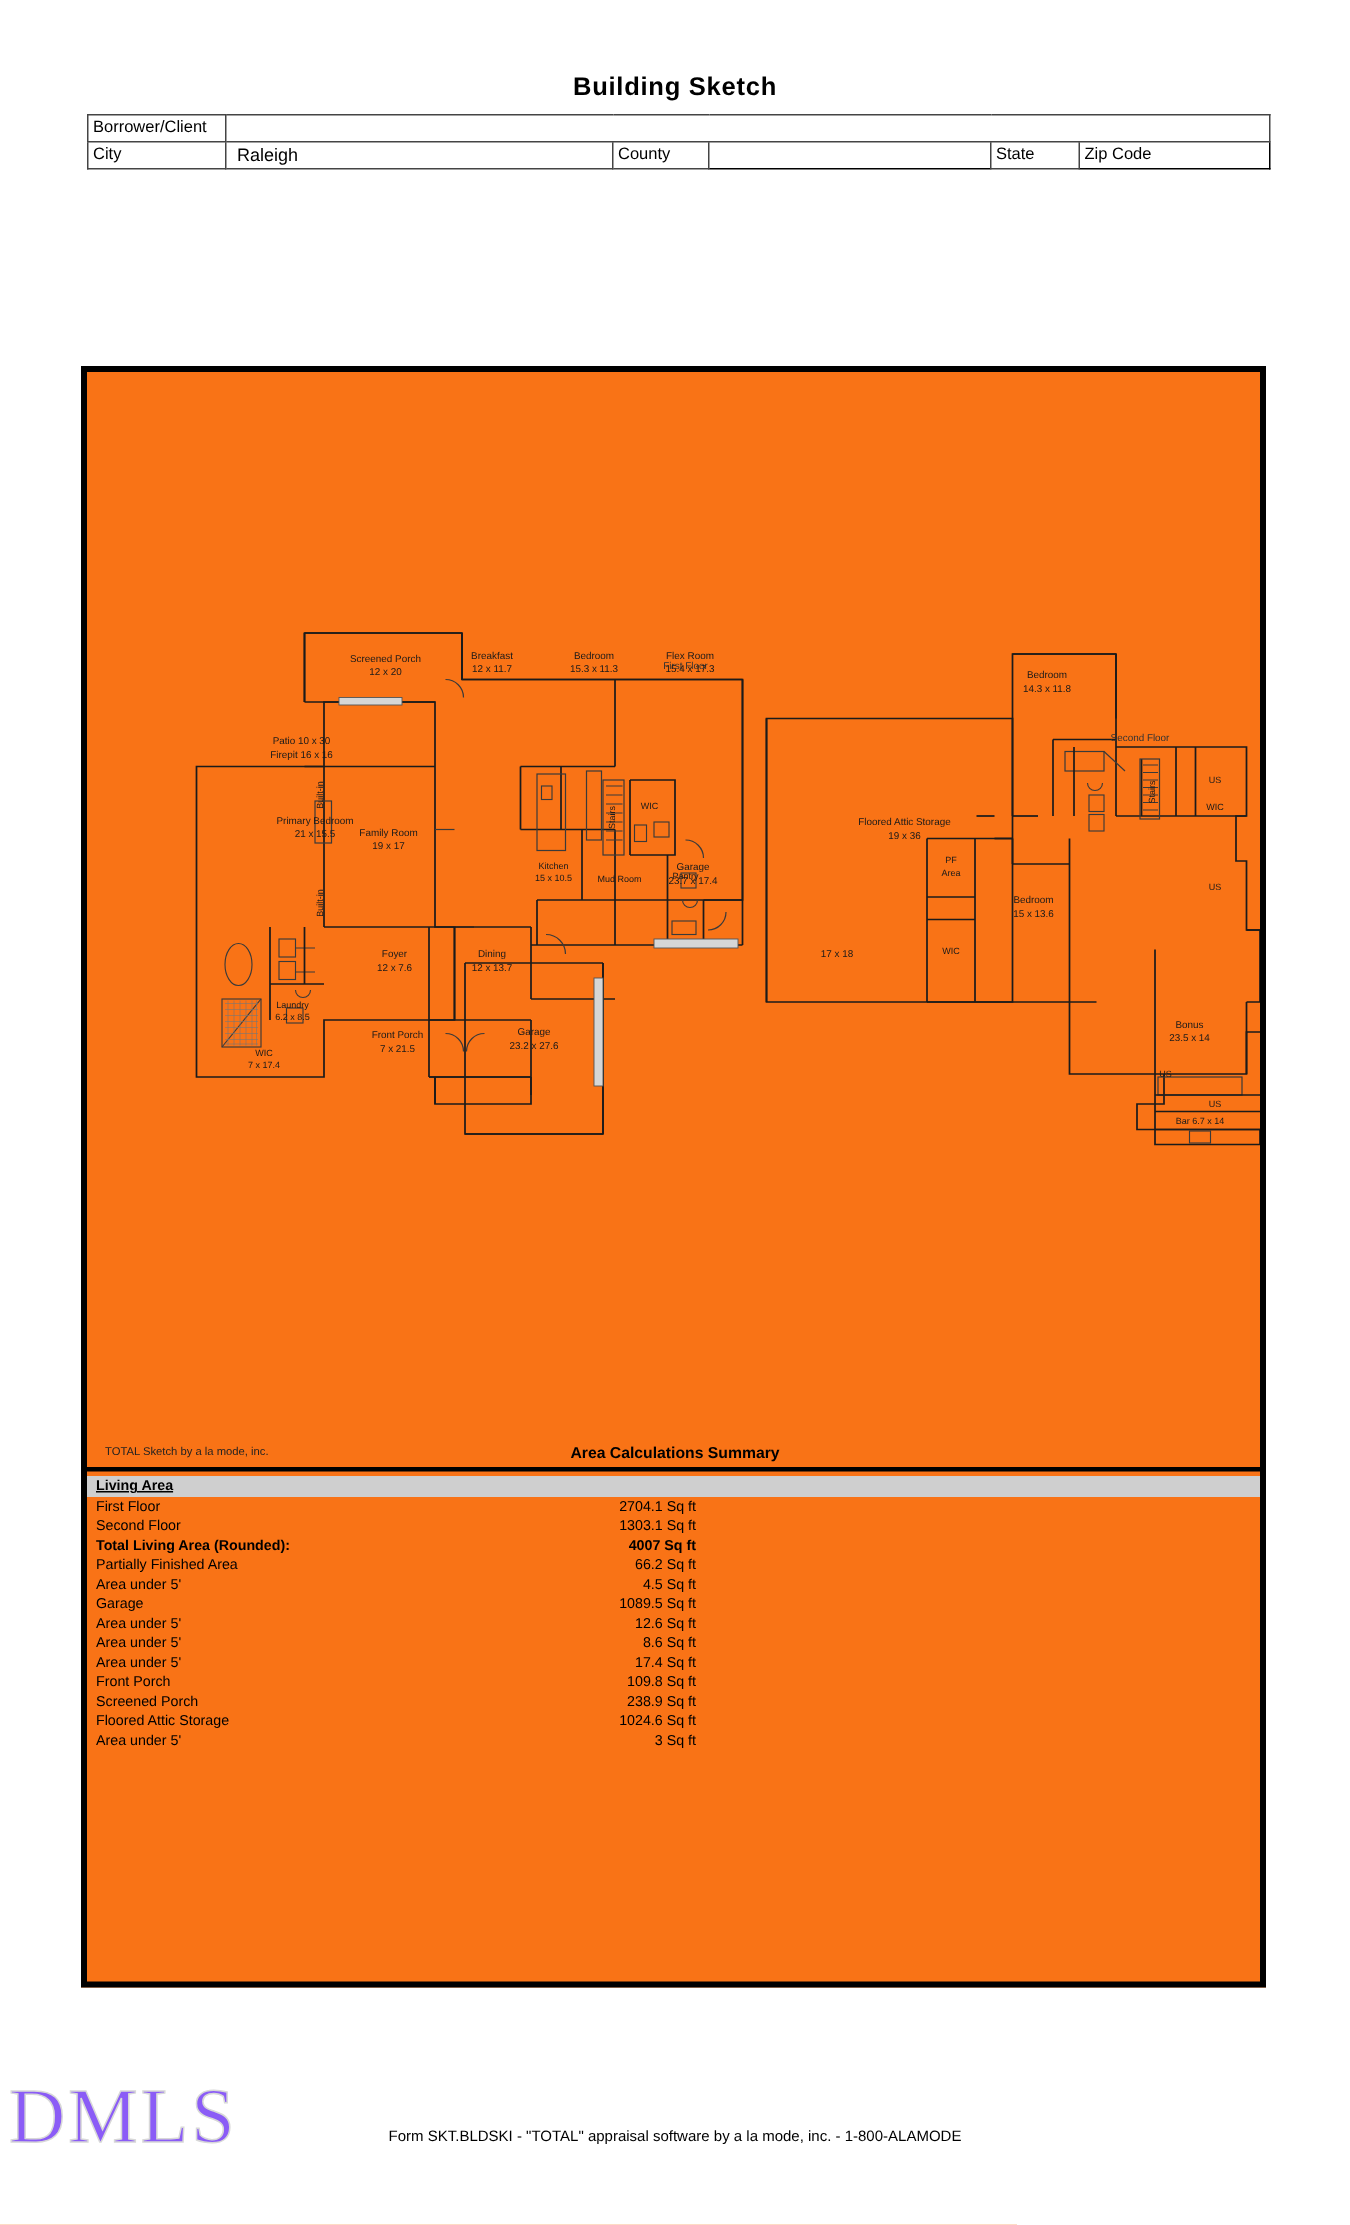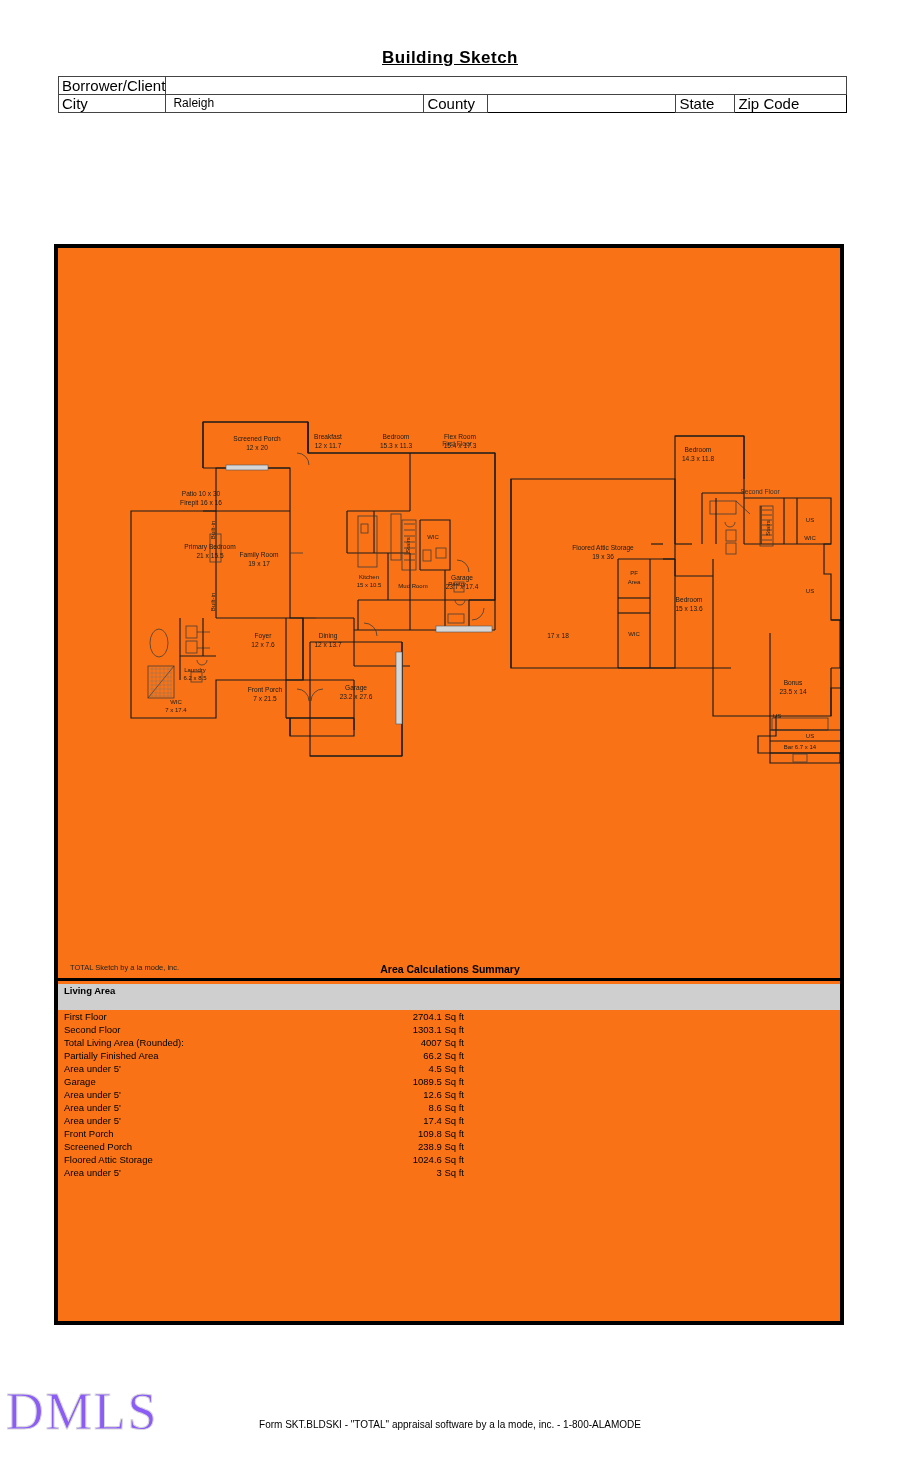--- a/index.html
+++ b/index.html
@@ -16,42 +16,41 @@
   }
 
   
   #page-title {
     position: absolute;
     left: 0; top: 48px; width: 900px;
     text-align: center;
     font-size: 17px;
     font-weight: bold;
     letter-spacing: 0.5px;
-    text-decoration: underline;
   }
 
   
   #header-table {
     position: absolute;
     left: 58px; top: 76px;
     width: 789px;
     border: 1.5px solid #000;
     border-collapse: collapse;
     font-size: 9.5px;
   }
   #header-table td {
     border: 0.7px solid #444;
     padding: 0;
     height: 17px;
     vertical-align: middle;
     line-height: 1.05;
   }
   .hdr-label {
     padding-left: 3px !important;
-    font-size: 15px;
+    font-size: 11px;
     white-space: nowrap;
   }
   .hdr-value {
     padding-left: 7px !important;
     font-size: 12px;
   }
   .cell-nb { border: none !important; }
 
   
   #sketch-frame {
@@ -101,36 +100,37 @@
   
   #summary {
     position: absolute;
     left: 0; top: 736px;
     width: 782px;
     font-size: 9.5px;
   }
   .sum-section {
     background: #cfcfcf;
     font-weight: bold;
-    padding: 1px 0 13px 6px;
+    padding: 1px 0 1px 6px;
     height: 12px;
     line-height: 12px;
+    text-decoration: underline;
   }
   .sum-row {
     display: flex;
     height: 13px;
     line-height: 13px;
     padding-left: 6px;
   }
   .sum-row .lbl { width: 300px; }
   .sum-row .val {
     width: 100px;
     text-align: right;
   }
-  .sum-row.total { font-weight: normal; }
+  .sum-row.total { font-weight: bold; }
 
   
   #footer-text {
     position: absolute;
     left: 0; top: 1419px; width: 900px;
     text-align: center;
     font-size: 10px;
   }
   #watermark {
     position: absolute;

